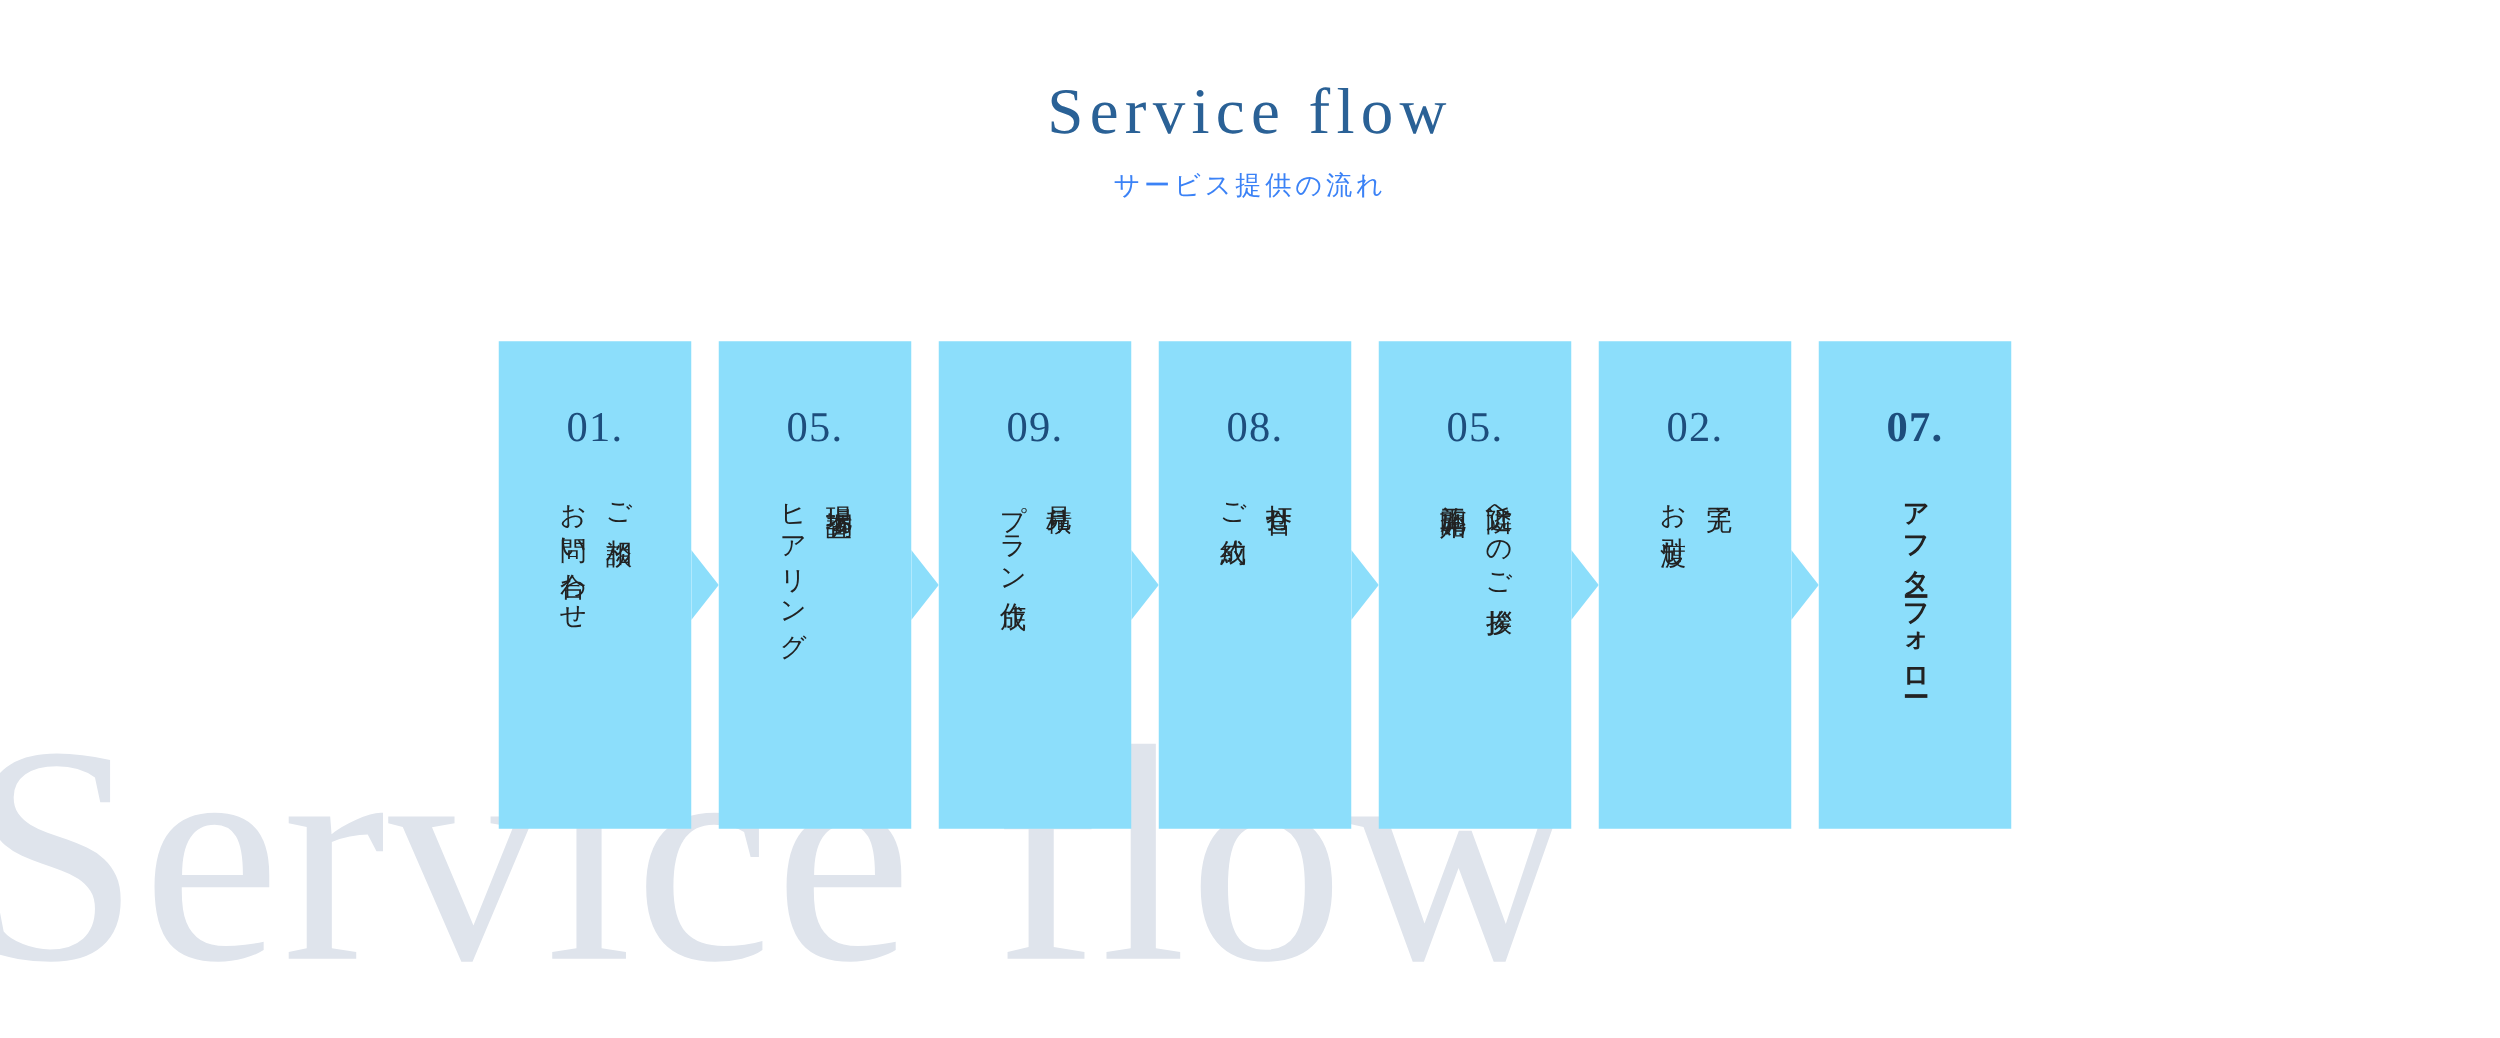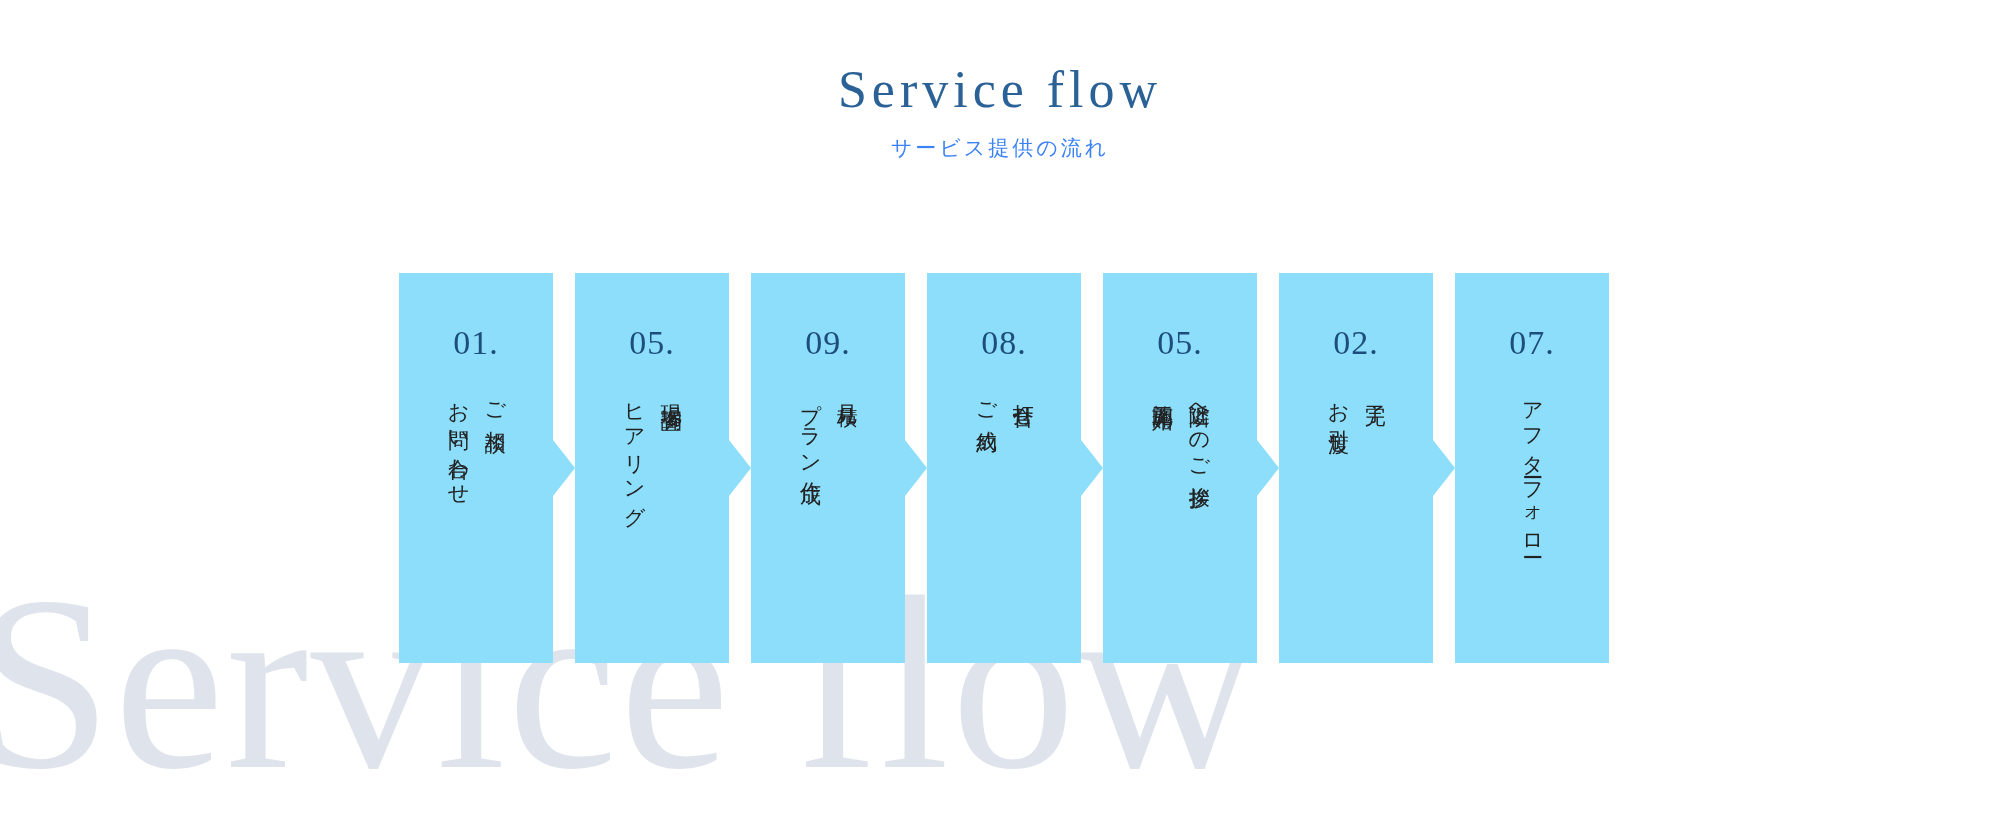--- a/index.html
+++ b/index.html
@@ -79,20 +79,21 @@
   .step {
     position: relative;
     width: 154px;
     height: 390px;
     background: #8cdefb;
     margin-right: 22px;
     flex: 0 0 auto;
   }
   .step:last-child {
     margin-right: 16px;
+    font-weight: bold;
   }
 
   
   .step .arrow {
     position: absolute;
     right: -22px;
     top: 195px;
     width: 22px;
     height: 56px;
     transform: translateY(-50%);

